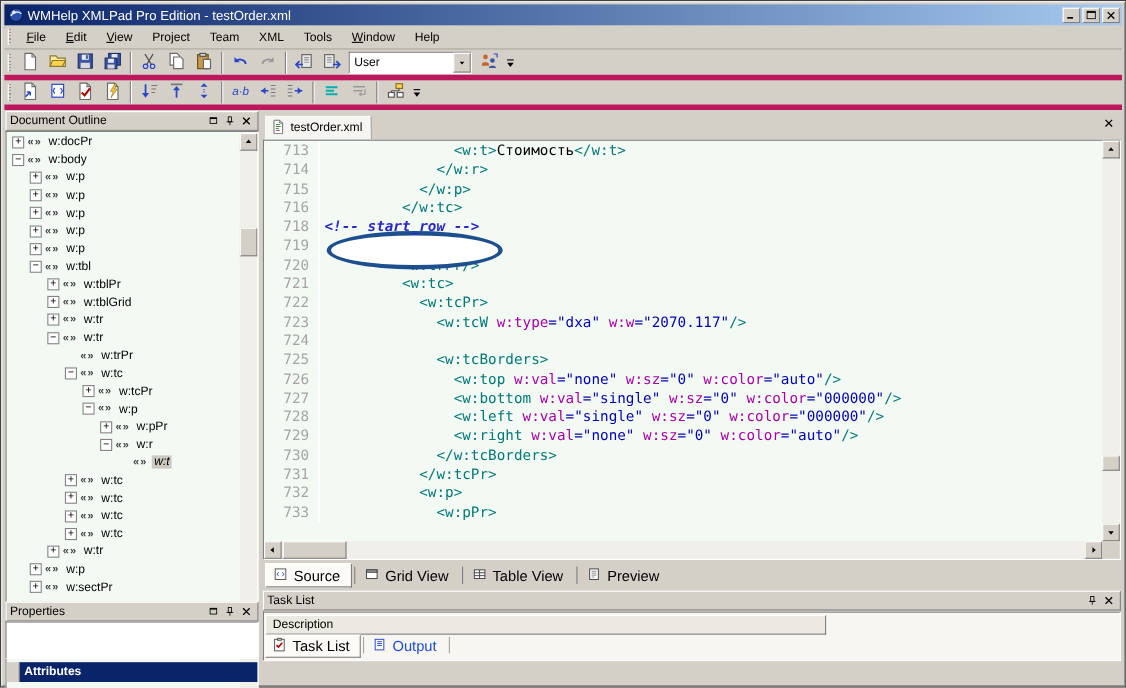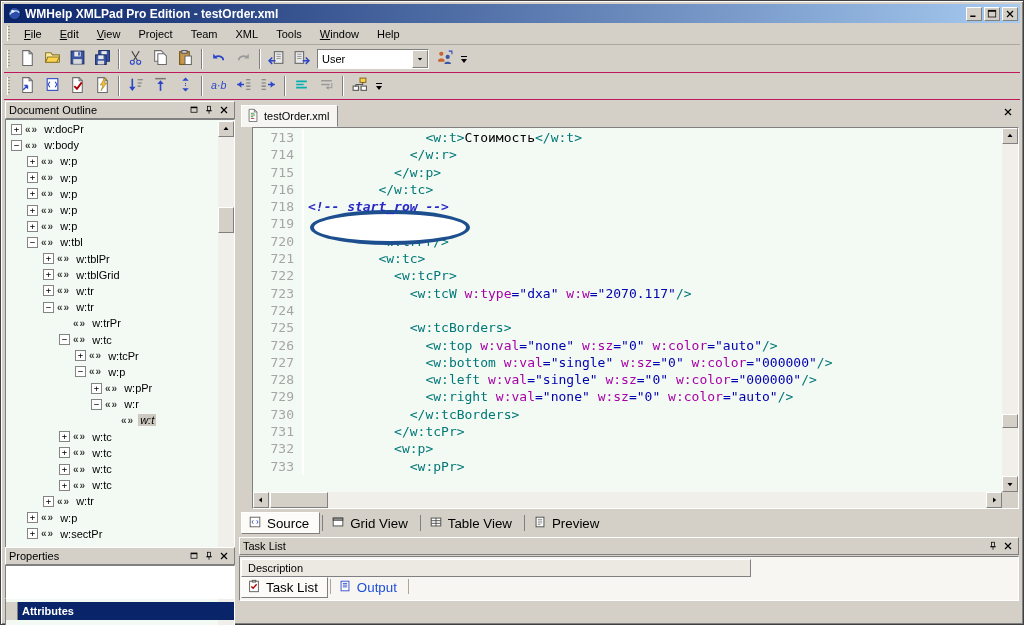--- a/index.html
+++ b/index.html
@@ -5,37 +5,37 @@
   html,body{margin:0;padding:0;width:1024px;height:625px;overflow:hidden;
     font-family:"Liberation Sans",sans-serif;font-size:11px;color:#000;background:#d4d0c8;}
   *{box-sizing:border-box;}
   .window{position:absolute;inset:0;background:#d4d0c8;border:1px solid #404040;
     box-shadow:inset 1px 1px 0 #fff, inset -1px -1px 0 #808080;}
 
   
   .titlebar{position:absolute;left:3px;top:3px;right:3px;height:19px;
     background:linear-gradient(to right,#0a246a,#a6caf0);display:flex;align-items:center;padding:0 2px;}
   .titlebar .ticon{width:15px;height:15px;margin:0 3px 0 1px;}
-  .title-text{color:#fff;font-weight:bold;font-size:12px;flex:1;white-space:nowrap;overflow:hidden;}
+  .title-text{color:#fff;font-weight:normal;font-size:12px;flex:1;white-space:nowrap;overflow:hidden;}
   .winbtn{width:16px;height:14px;background:#d4d0c8;border:1px solid;border-color:#fff #808080 #808080 #fff;
     margin-left:2px;display:flex;align-items:center;justify-content:center;padding:0;}
   .winbtn svg{width:12px;height:12px;}
 
   
   .menubar{position:absolute;left:3px;top:22px;right:3px;height:22px;display:flex;align-items:center;
     border-bottom:1px solid #aca899;}
   .grip{width:3px;height:70%;margin:0 5px 0 3px;
     background-image:repeating-linear-gradient(to bottom,#9b9889 0 1px,transparent 1px 3px);
     background-size:2px 100%;background-repeat:repeat-y;border-left:1px solid #fff;}
   .menu-item{padding:3px 9px;white-space:nowrap;}
   .menu-item u{text-decoration:underline;}
 
   
   .toolbar{position:absolute;left:3px;right:3px;height:27px;display:flex;align-items:center;
-    border-bottom:1px solid #be185d;}
+    border-bottom:5px solid #be185d;}
   #tb1{top:45px;} #tb2{top:72px;}
   .tbtn{width:23px;height:22px;display:flex;align-items:center;justify-content:center;background:transparent;
     border:1px solid transparent;margin:0 1px;padding:0;}
   .tbtn svg{width:17px;height:17px;}
   .tsep{width:2px;height:20px;margin:0 3px;border-left:1px solid #808080;border-right:1px solid #fff;}
   .combo{display:flex;width:112px;height:20px;background:#fff;border:1px solid;border-color:#808080 #fff #fff #808080;
     align-items:center;margin:0 3px;}
   .combo .cv{flex:1;padding-left:4px;font-size:11px;}
   .combo .cbtn{width:16px;height:18px;background:#d4d0c8;border:1px solid;border-color:#fff #808080 #808080 #fff;
     display:flex;align-items:center;justify-content:center;}
@@ -79,21 +79,21 @@
   .prop-cell{flex:1;background:#0a246a;color:#fff;font-weight:bold;display:flex;align-items:center;padding-left:4px;}
 
   
   #tabstrip{position:absolute;left:238px;top:101px;right:4px;height:25px;}
   .doc-tab{position:absolute;left:2px;bottom:0;height:22px;display:flex;align-items:center;padding:0 8px 0 4px;
     background:#f6f5f1;border:1px solid;border-color:#fff #808080 transparent #fff;border-top-right-radius:2px;}
   .doc-tab svg{width:14px;height:14px;margin-right:4px;}
   #tab-close{position:absolute;right:4px;top:3px;}
 
   #editor{position:absolute;left:238px;top:126px;right:4px;height:382px;background:#f3f9f3;
-    border:1px solid;border-color:#808080 #fff #fff #808080;margin-left:13px;}
+    border:1px solid;border-color:#808080 #fff #fff #808080;}
   #code{position:absolute;left:1px;top:1px;right:17px;bottom:17px;overflow:hidden;
     font-family:"DejaVu Sans Mono","Liberation Mono",monospace;font-size:13px;line-height:17.3px;}
   .cl{display:flex;white-space:pre;position:relative;}
   .ln{display:inline-block;width:50px;min-width:50px;text-align:right;color:#a5a5a5;padding-right:8px;
     border-right:2px solid #fff;margin-right:4px;user-select:none;}
   .seg-tag{color:#007878;} .seg-attr{color:#a800a8;} .seg-value{color:#0000b0;}
   .seg-plain{color:#000;}
   .seg-comment{color:#2828c8;font-weight:bold;font-style:italic;position:relative;z-index:3;}
   #annotation-ellipse{position:absolute;left:56px;top:81px;width:160px;height:35px;background:#fff;
     border:4px solid #1d4f8e;border-radius:50%;z-index:2;}

